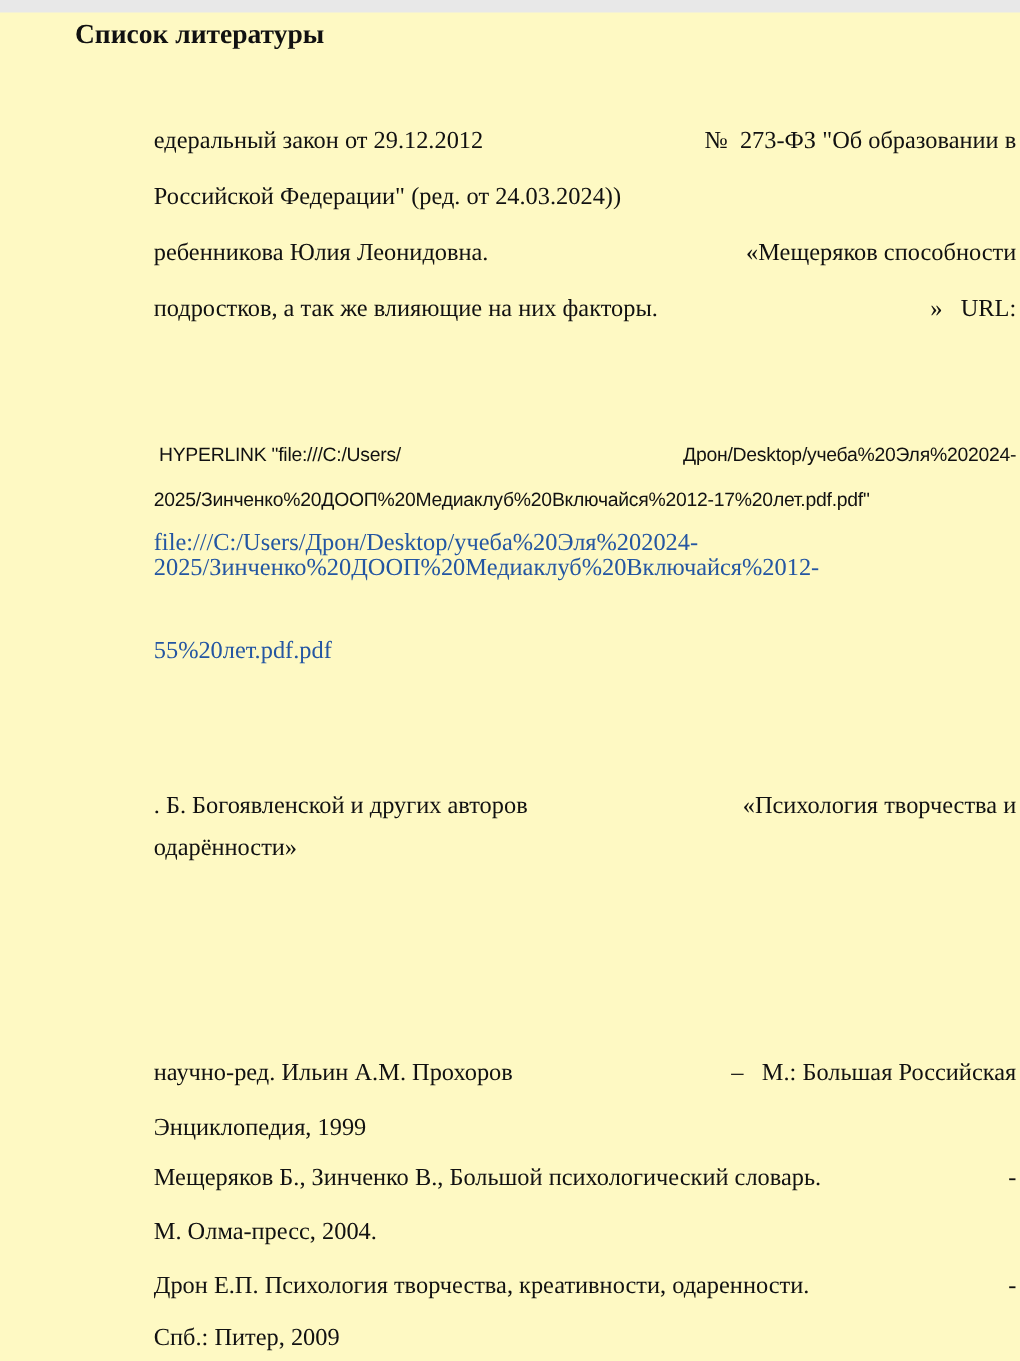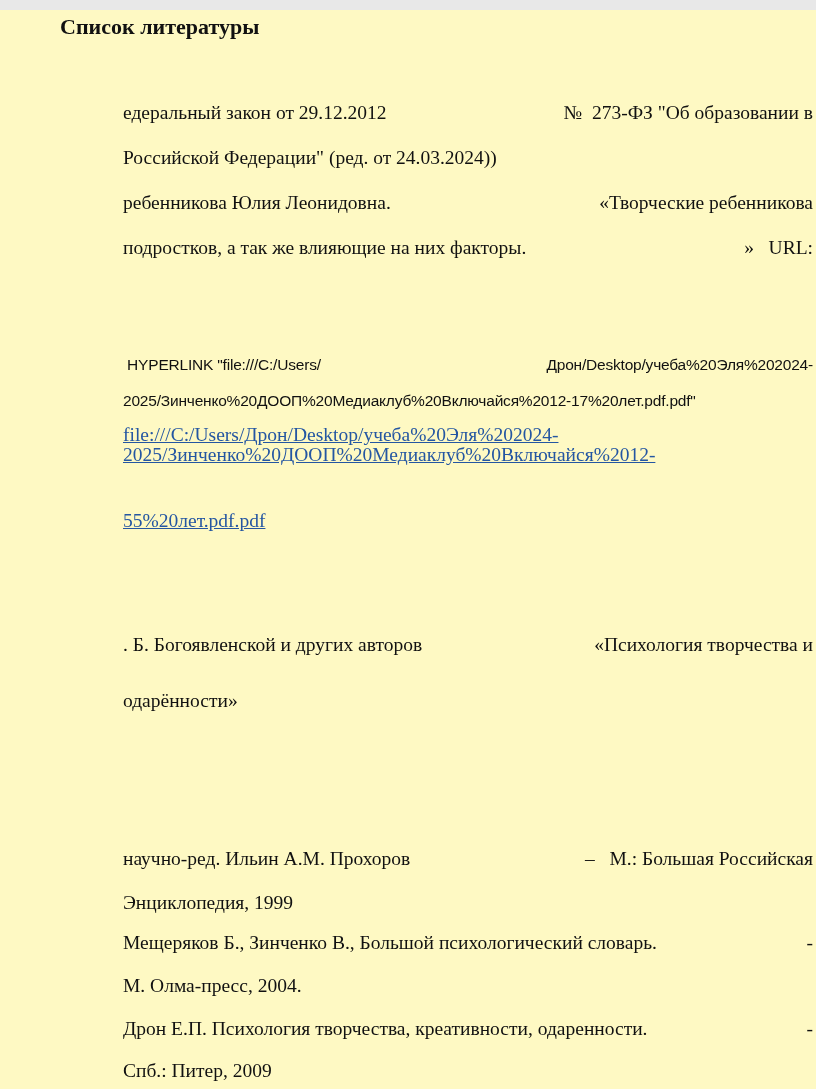--- a/index.html
+++ b/index.html
@@ -36,61 +36,60 @@
   }
   .flex2 > span { white-space: pre; }
   .sans {
     font-family: "Liberation Sans", sans-serif;
     font-size: 15.5px;
     letter-spacing: -0.2px;
     line-height: 20px;
   }
   .url-link {
     color: var(--link-color, #2456A2);
-    text-decoration: underline;
     cursor: pointer;
   }
 </style>
 </head>
 <body>
 
 <div class="page">
 
   <div class="doc-title">Список литературы</div>
 
   <div class="line flex2" style="top:90px">
     <span>едеральный закон от 29.12.2012</span>
     <span>№&nbsp;&nbsp;273-ФЗ "Об образовании в</span>
   </div>
   <div class="line" style="top:135px">Российской Федерации" (ред. от 24.03.2024))</div>
 
   <div class="line flex2" style="top:180px">
     <span>ребенникова Юлия Леонидовна.</span>
-    <span>«Творческие ребенникова</span>
+    <span>«Мещеряков способности</span>
   </div>
   <div class="line flex2" style="top:225px">
     <span>подростков, а так же влияющие на них факторы.</span>
     <span>»&nbsp;&nbsp;&nbsp;URL:</span>
   </div>
 
   <div class="line flex2 sans" style="top:345px">
     <span> HYPERLINK "file:///C:/Users/</span>
     <span>Дрон/Desktop/учеба%20Эля%202024-</span>
   </div>
   <div class="line sans" style="top:381px">2025/Зинченко%20ДООП%20Медиаклуб%20Включайся%2012-17%20лет.pdf.pdf"</div>
 
   <div class="line url-link" style="top:412px">file:///C:/Users/Дрон/Desktop/учеба%20Эля%202024-</div>
   <div class="line url-link" style="top:432px">2025/Зинченко%20ДООП%20Медиаклуб%20Включайся%2012-</div>
   <div class="line url-link" style="top:498px">55%20лет.pdf.pdf</div>
 
   <div class="line flex2" style="top:622px">
     <span>. Б. Богоявленской и других авторов</span>
     <span>«Психология творчества и</span>
   </div>
-  <div class="line" style="top:678px">одарённости»</div>
+  <div class="line" style="top:656px">одарённости»</div>
 
   <div class="line flex2" style="top:836px">
     <span>научно-ред. Ильин А.М. Прохоров</span>
     <span>–&nbsp;&nbsp;&nbsp;М.: Большая Российская</span>
   </div>
   <div class="line" style="top:880px">Энциклопедия, 1999</div>
 
   <div class="line flex2" style="top:920px">
     <span>Мещеряков Б., Зинченко В., Большой психологический словарь.</span>
     <span>-</span>

